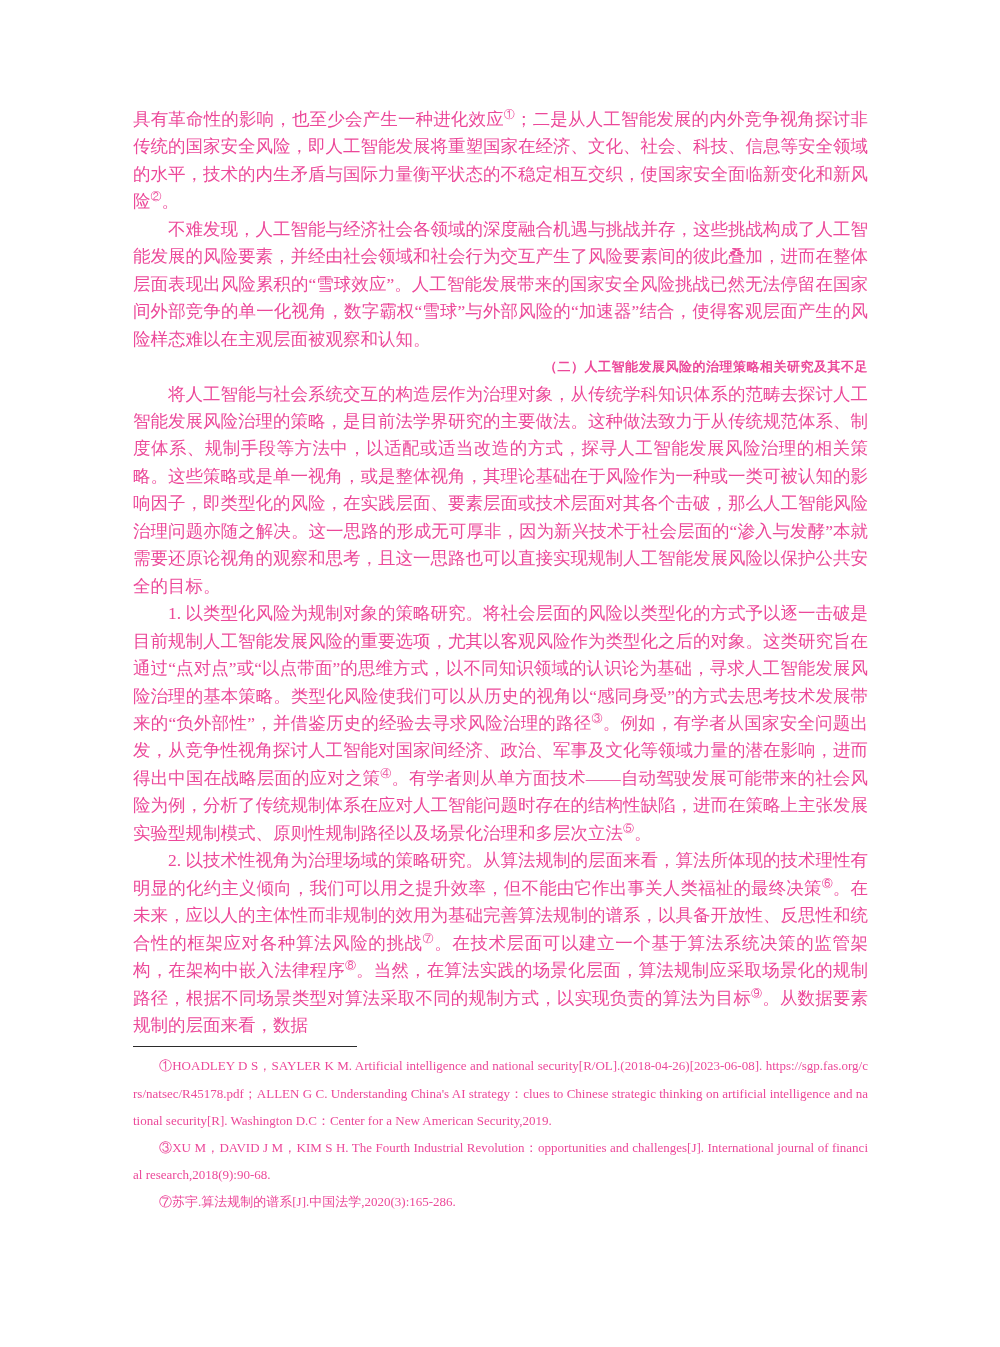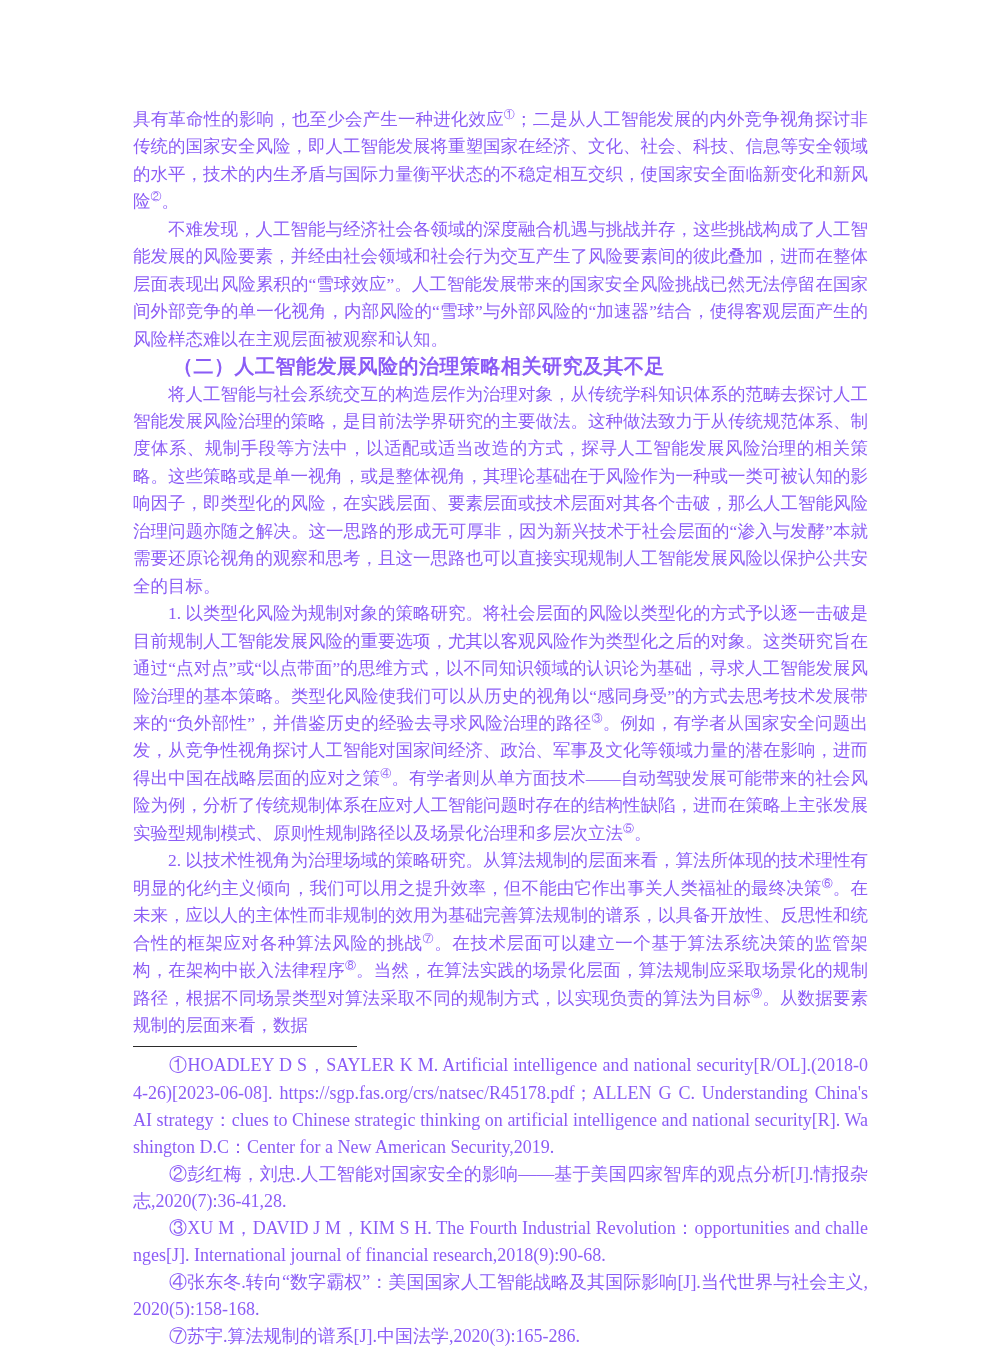--- a/index.html
+++ b/index.html
@@ -1,65 +1,64 @@
 <!DOCTYPE html>
 <html lang="zh"><head>
 <meta charset="utf-8">
 <style>
   html,body{margin:0;padding:0;}
   body{background:#ffffff;}
   .page{
-    width:1000px;height:1347px;background:#ffffff;color:#8b5cf6;
+    width:1000px;height:1347px;background:#ffffff;color:#ec4899;
     box-sizing:border-box;padding:106px 132px 0 133px;position:relative;
     font-family:"Liberation Serif","DejaVu Serif",serif;overflow:hidden;
   }
   .content{width:735px;}
   .body-para{
     margin:0;font-size:17.5px;line-height:27.45px;text-align:justify;
     text-indent:2em;word-break:break-all;
   }
   .body-para.continuation{text-indent:0;}
   .section-heading{
-    margin:0;font-size:20px;line-height:27.45px;text-indent:2em;
+    margin:0;font-size:13px;line-height:27.45px;text-indent:2em;
     font-weight:700;font-family:"Liberation Sans",sans-serif;
     letter-spacing:0.5px;
+    text-align:right;
   }
   sup.fn-ref{font-size:11px;line-height:0;vertical-align:super;}
   .fn-divider{
     width:224px;height:0;border-top:1.6px solid #2b2b2b;
     margin:7px 0 5px 0;
   }
   .footnotes p{
-    margin:0;font-size:18px;line-height:27.1px;text-align:justify;
+    margin:0;font-size:13px;line-height:27.1px;text-align:justify;
     text-indent:2em;word-break:break-all;
   }
 </style>
 </head>
 <body>
 
 <div class="page">
   <div class="content">
 
     <p class="body-para continuation">具有革命性的影响，也至少会产生一种进化效应<sup class="fn-ref">①</sup>；二是从人工智能发展的内外竞争视角探讨非传统的国家安全风险，即人工智能发展将重塑国家在经济、文化、社会、科技、信息等安全领域的水平，技术的内生矛盾与国际力量衡平状态的不稳定相互交织，使国家安全面临新变化和新风险<sup class="fn-ref">②</sup>。</p>
 
-    <p class="body-para">不难发现，人工智能与经济社会各领域的深度融合机遇与挑战并存，这些挑战构成了人工智能发展的风险要素，并经由社会领域和社会行为交互产生了风险要素间的彼此叠加，进而在整体层面表现出风险累积的“雪球效应”。人工智能发展带来的国家安全风险挑战已然无法停留在国家间外部竞争的单一化视角，内部风险的“雪球”与外部风险的“加速器”结合，使得客观层面产生的风险样态难以在主观层面被观察和认知。</p>
+    <p class="body-para">不难发现，人工智能与经济社会各领域的深度融合机遇与挑战并存，这些挑战构成了人工智能发展的风险要素，并经由社会领域和社会行为交互产生了风险要素间的彼此叠加，进而在整体层面表现出风险累积的“雪球效应”。人工智能发展带来的国家安全风险挑战已然无法停留在国家间外部竞争的单一化视角，数字霸权“雪球”与外部风险的“加速器”结合，使得客观层面产生的风险样态难以在主观层面被观察和认知。</p>
 
     <p class="section-heading">（二）人工智能发展风险的治理策略相关研究及其不足</p>
 
     <p class="body-para">将人工智能与社会系统交互的构造层作为治理对象，从传统学科知识体系的范畴去探讨人工智能发展风险治理的策略，是目前法学界研究的主要做法。这种做法致力于从传统规范体系、制度体系、规制手段等方法中，以适配或适当改造的方式，探寻人工智能发展风险治理的相关策略。这些策略或是单一视角，或是整体视角，其理论基础在于风险作为一种或一类可被认知的影响因子，即类型化的风险，在实践层面、要素层面或技术层面对其各个击破，那么人工智能风险治理问题亦随之解决。这一思路的形成无可厚非，因为新兴技术于社会层面的“渗入与发酵”本就需要还原论视角的观察和思考，且这一思路也可以直接实现规制人工智能发展风险以保护公共安全的目标。</p>
 
     <p class="body-para">1. 以类型化风险为规制对象的策略研究。将社会层面的风险以类型化的方式予以逐一击破是目前规制人工智能发展风险的重要选项，尤其以客观风险作为类型化之后的对象。这类研究旨在通过“点对点”或“以点带面”的思维方式，以不同知识领域的认识论为基础，寻求人工智能发展风险治理的基本策略。类型化风险使我们可以从历史的视角以“感同身受”的方式去思考技术发展带来的“负外部性”，并借鉴历史的经验去寻求风险治理的路径<sup class="fn-ref">③</sup>。例如，有学者从国家安全问题出发，从竞争性视角探讨人工智能对国家间经济、政治、军事及文化等领域力量的潜在影响，进而得出中国在战略层面的应对之策<sup class="fn-ref">④</sup>。有学者则从单方面技术——自动驾驶发展可能带来的社会风险为例，分析了传统规制体系在应对人工智能问题时存在的结构性缺陷，进而在策略上主张发展实验型规制模式、原则性规制路径以及场景化治理和多层次立法<sup class="fn-ref">⑤</sup>。</p>
 
     <p class="body-para">2. 以技术性视角为治理场域的策略研究。从算法规制的层面来看，算法所体现的技术理性有明显的化约主义倾向，我们可以用之提升效率，但不能由它作出事关人类福祉的最终决策<sup class="fn-ref">⑥</sup>。在未来，应以人的主体性而非规制的效用为基础完善算法规制的谱系，以具备开放性、反思性和统合性的框架应对各种算法风险的挑战<sup class="fn-ref">⑦</sup>。在技术层面可以建立一个基于算法系统决策的监管架构，在架构中嵌入法律程序<sup class="fn-ref">⑧</sup>。当然，在算法实践的场景化层面，算法规制应采取场景化的规制路径，根据不同场景类型对算法采取不同的规制方式，以实现负责的算法为目标<sup class="fn-ref">⑨</sup>。从数据要素规制的层面来看，数据</p>
 
     <div class="fn-divider"></div>
 
     <div class="footnotes">
       <p><span>①</span><span>HOADLEY D S，SAYLER K M. Artificial intelligence and national security[R/OL].(2018-04-26)[2023-06-08]. https://sgp.fas.org/crs/natsec/R45178.pdf；ALLEN G C. Understanding China's AI strategy：clues to Chinese strategic thinking on artificial intelligence and national security[R]. Washington D.C：Center for a New American Security,2019.</span></p>
-      <p><span>②</span><span>彭红梅，刘忠.人工智能对国家安全的影响——基于美国四家智库的观点分析[J].情报杂志,2020(7):36-41,28.</span></p>
       <p><span>③</span><span>XU M，DAVID J M，KIM S H. The Fourth Industrial Revolution：opportunities and challenges[J]. International journal of financial research,2018(9):90-68.</span></p>
-      <p><span>④</span><span>张东冬.转向“数字霸权”：美国国家人工智能战略及其国际影响[J].当代世界与社会主义,2020(5):158-168.</span></p>
       <p><span>⑦</span><span>苏宇.算法规制的谱系[J].中国法学,2020(3):165-286.</span></p>
 
     </div>
 
   </div>
 </div>
 
 </body></html>

